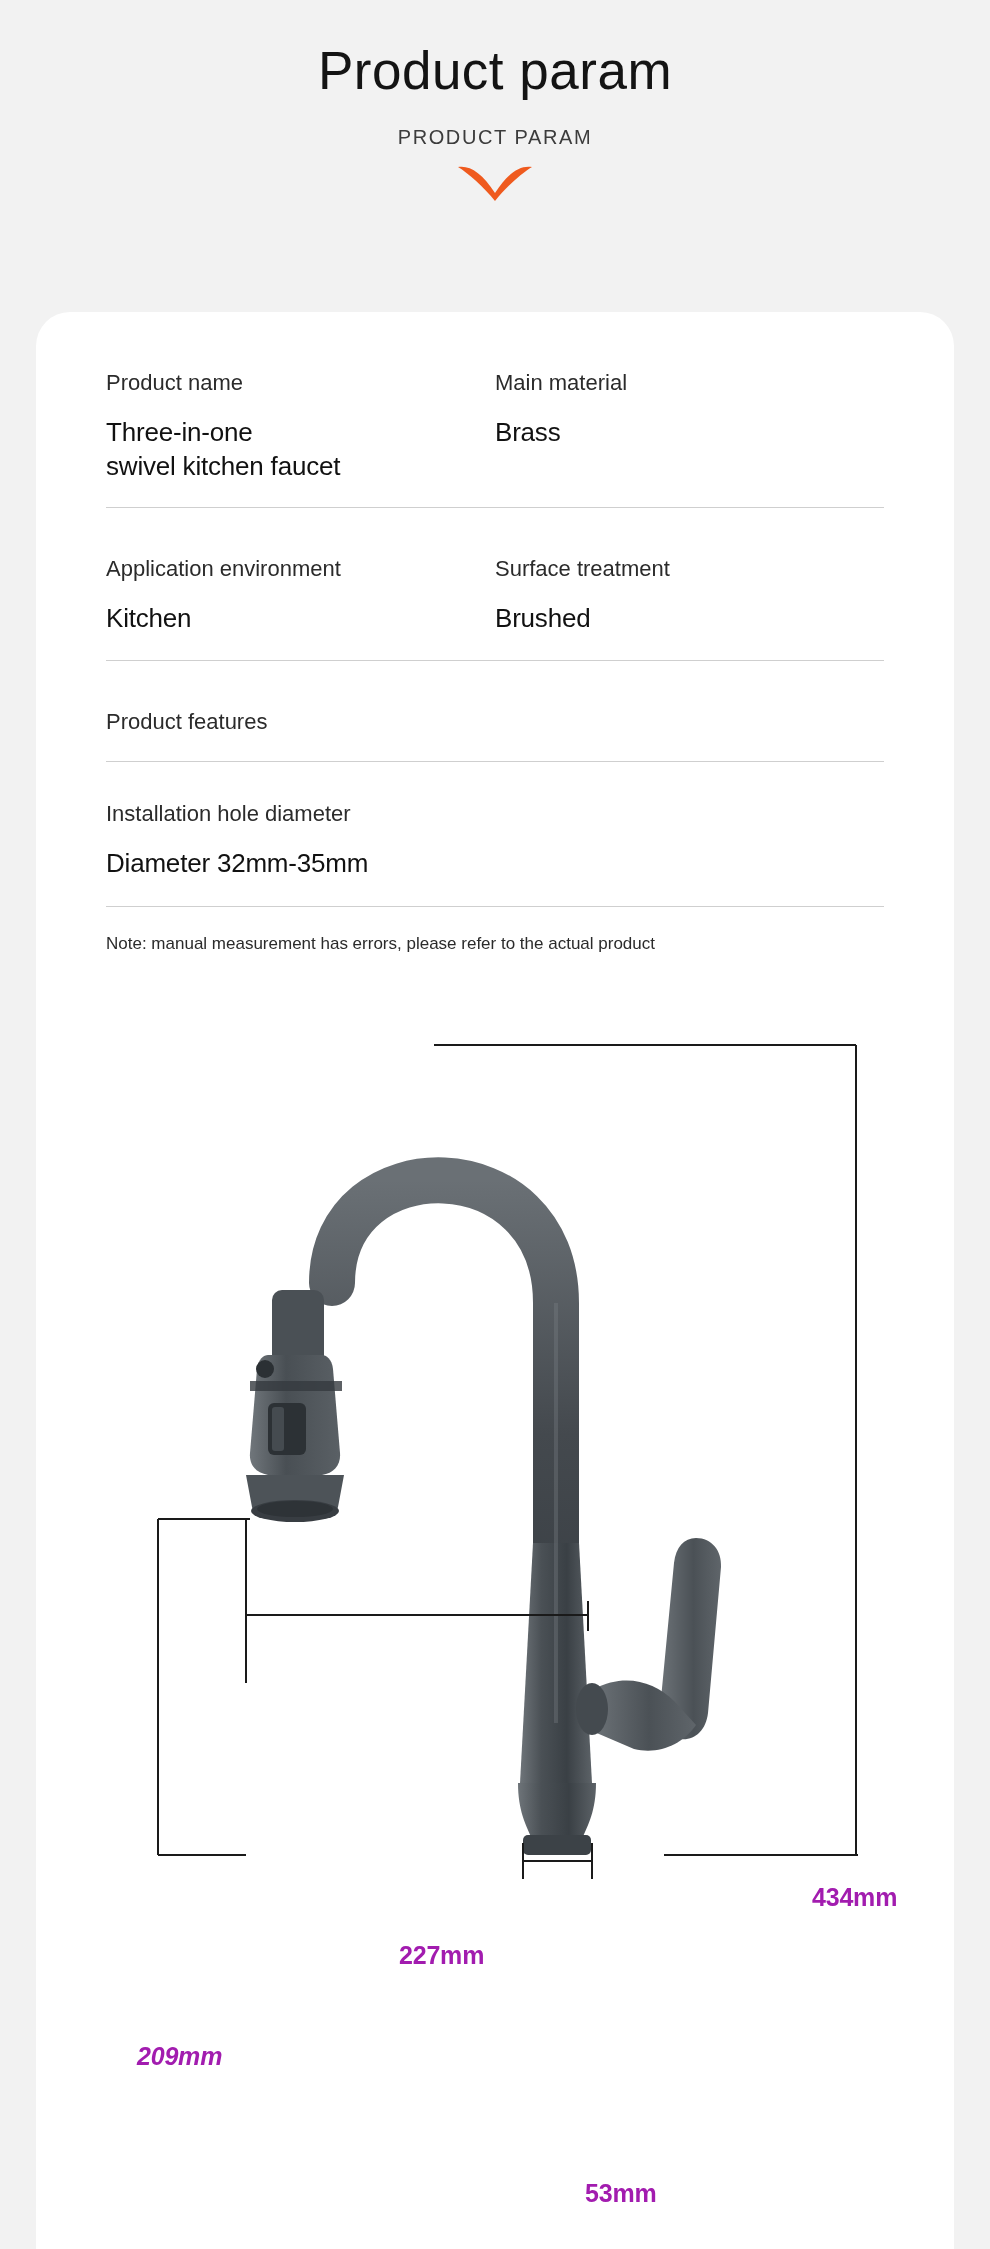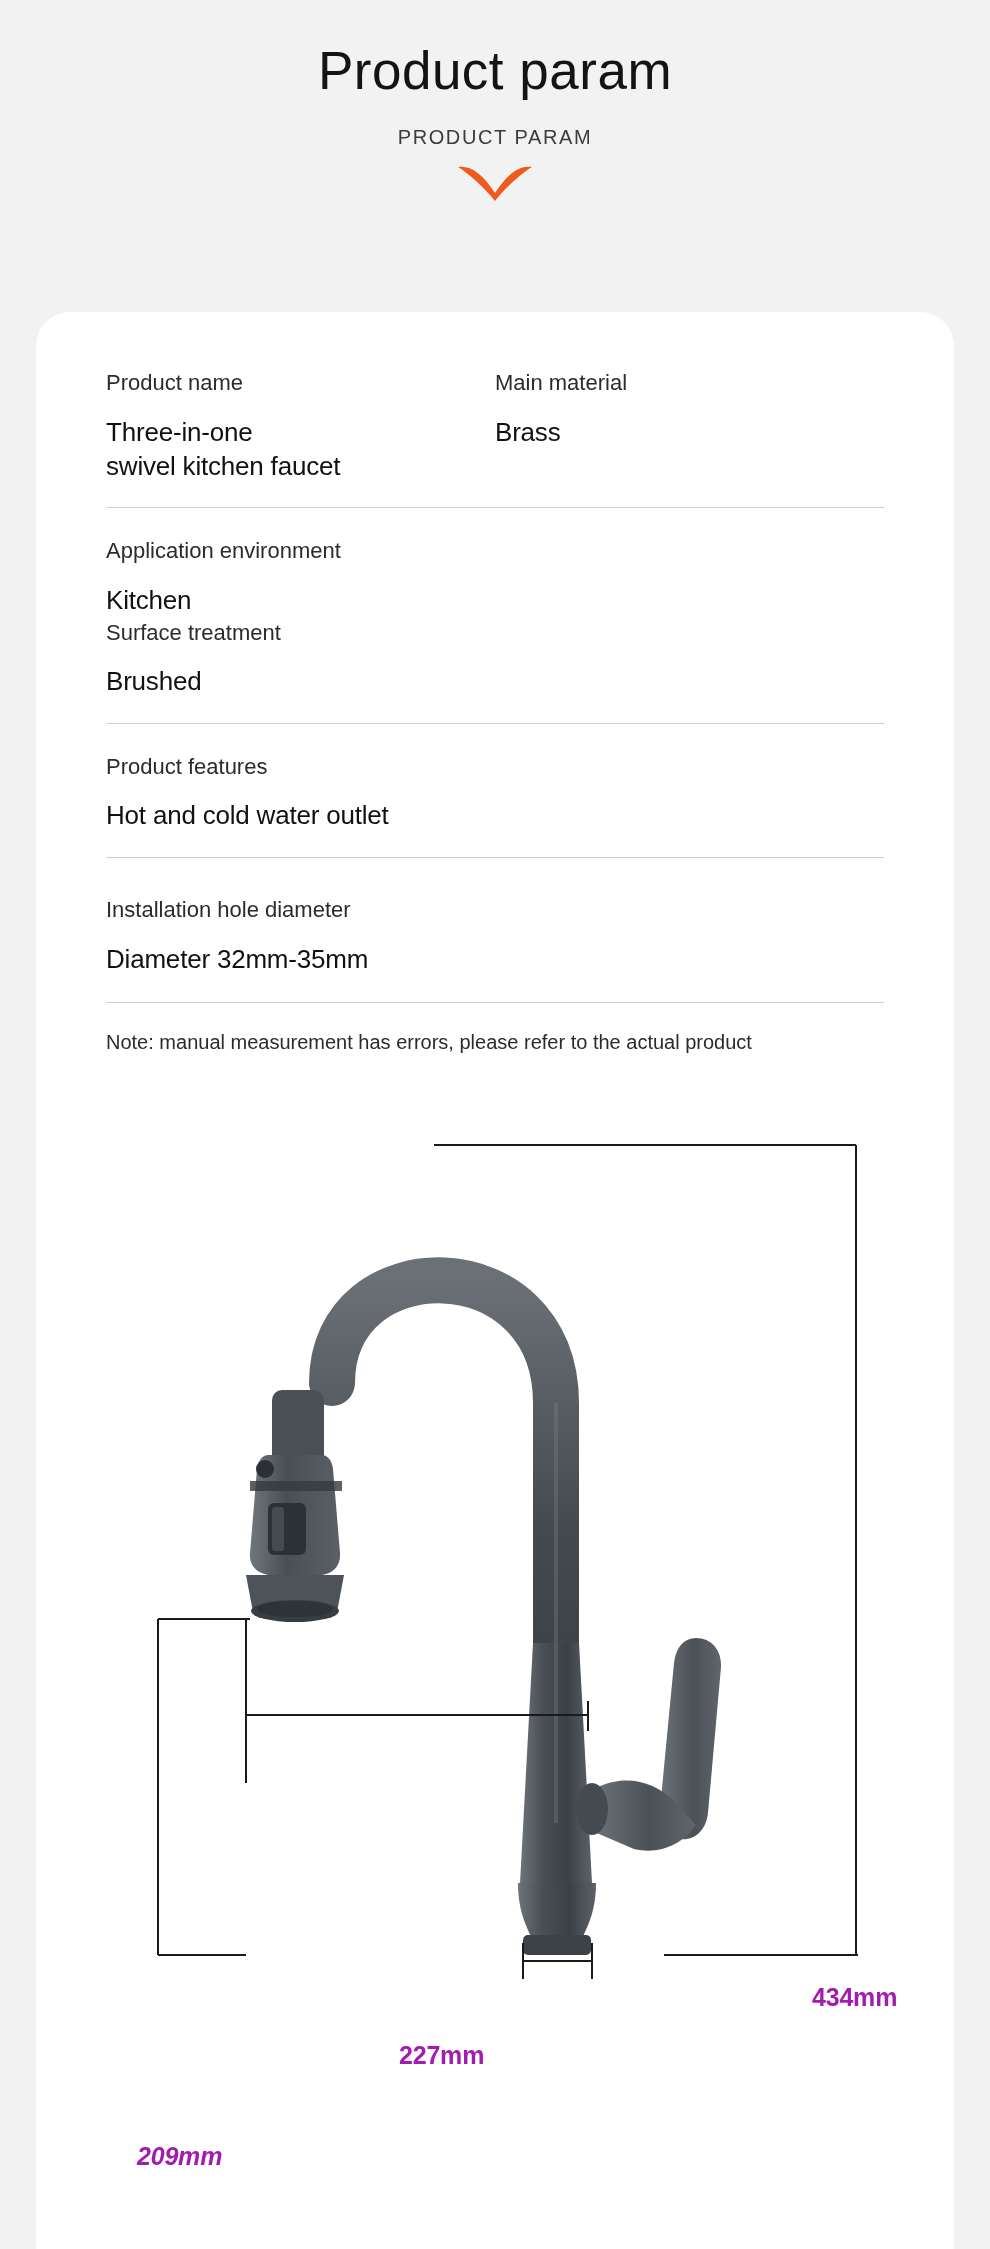--- a/index.html
+++ b/index.html
@@ -67,21 +67,21 @@
   .spec-table {
     width: 778px;
     margin: 0 auto;
   }
   .spec-row {
     display: flex;
     border-bottom: 1px solid #cfcfcf;
     padding-bottom: 24px;
     margin-bottom: 0;
   }
-  .spec-row + .spec-row { margin-top: 28px; flex-direction: column; }
+  .spec-row + .spec-row { margin-top: 46px; }
   .spec-cell {
     width: 50%;
     padding-right: 12px;
   }
   .spec-label {
     font-size: 22px;
     font-weight: 400;
     color: #2b2b2b;
     line-height: 1.4;
   }
@@ -97,21 +97,21 @@
 
   .single-row {
     width: 778px;
     margin: 37px auto 0 auto;
     border-bottom: 1px solid #cfcfcf;
     padding-bottom: 26px;
   }
   .note {
     width: 778px;
     margin: 24px auto 0 auto;
-    font-size: 20px;
+    font-size: 17px;
     color: #2b2b2b;
     line-height: 1.5;
   }
 
   
   .diagram {
     position: relative;
     width: 918px;
     height: 900px;
     margin-top: 26px;
@@ -172,21 +172,20 @@
         </div>
         <div class="spec-cell">
           <div class="spec-label">Surface treatment</div>
           <div class="spec-value">Brushed</div>
         </div>
       </div>
 
       <div class="spec-row">
         <div class="spec-cell">
           <div class="spec-label">Product features</div>
-          <div class="spec-value">Hot and cold water outlet</div>
         </div>
       </div>
 
     </div>
 
     <div class="single-row">
       <div class="spec-label">Installation hole diameter</div>
       <div class="spec-value">Diameter 32mm-35mm</div>
     </div>
 

